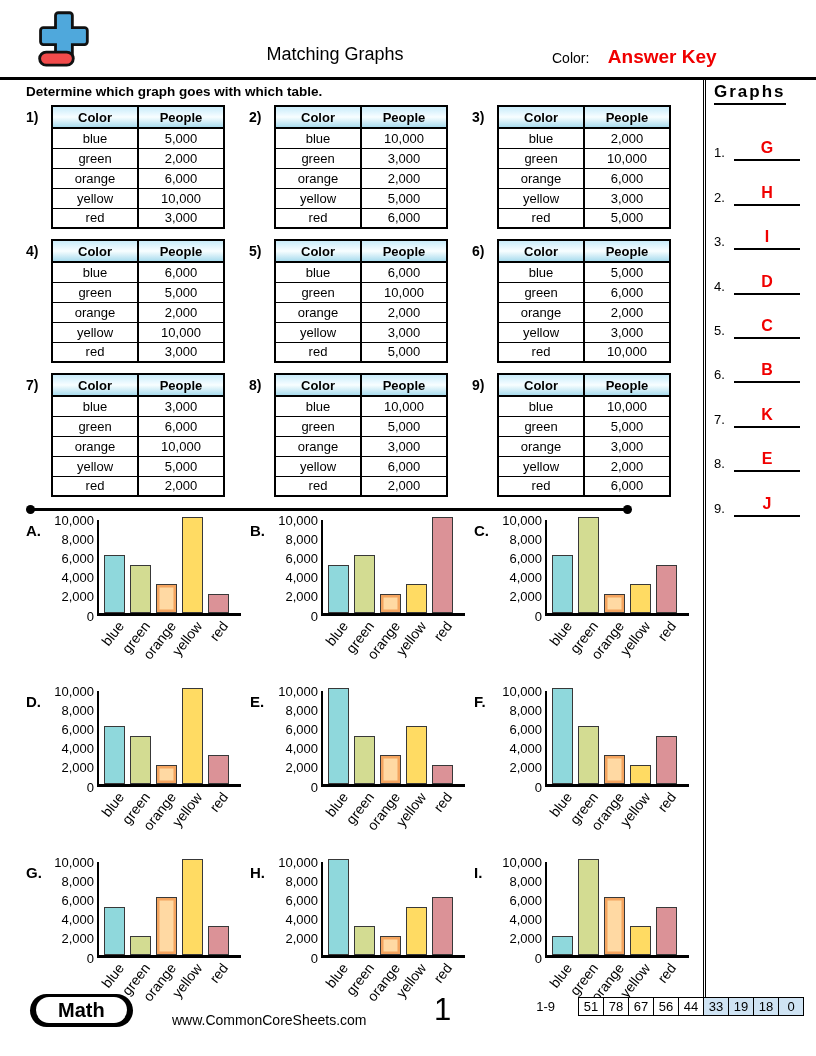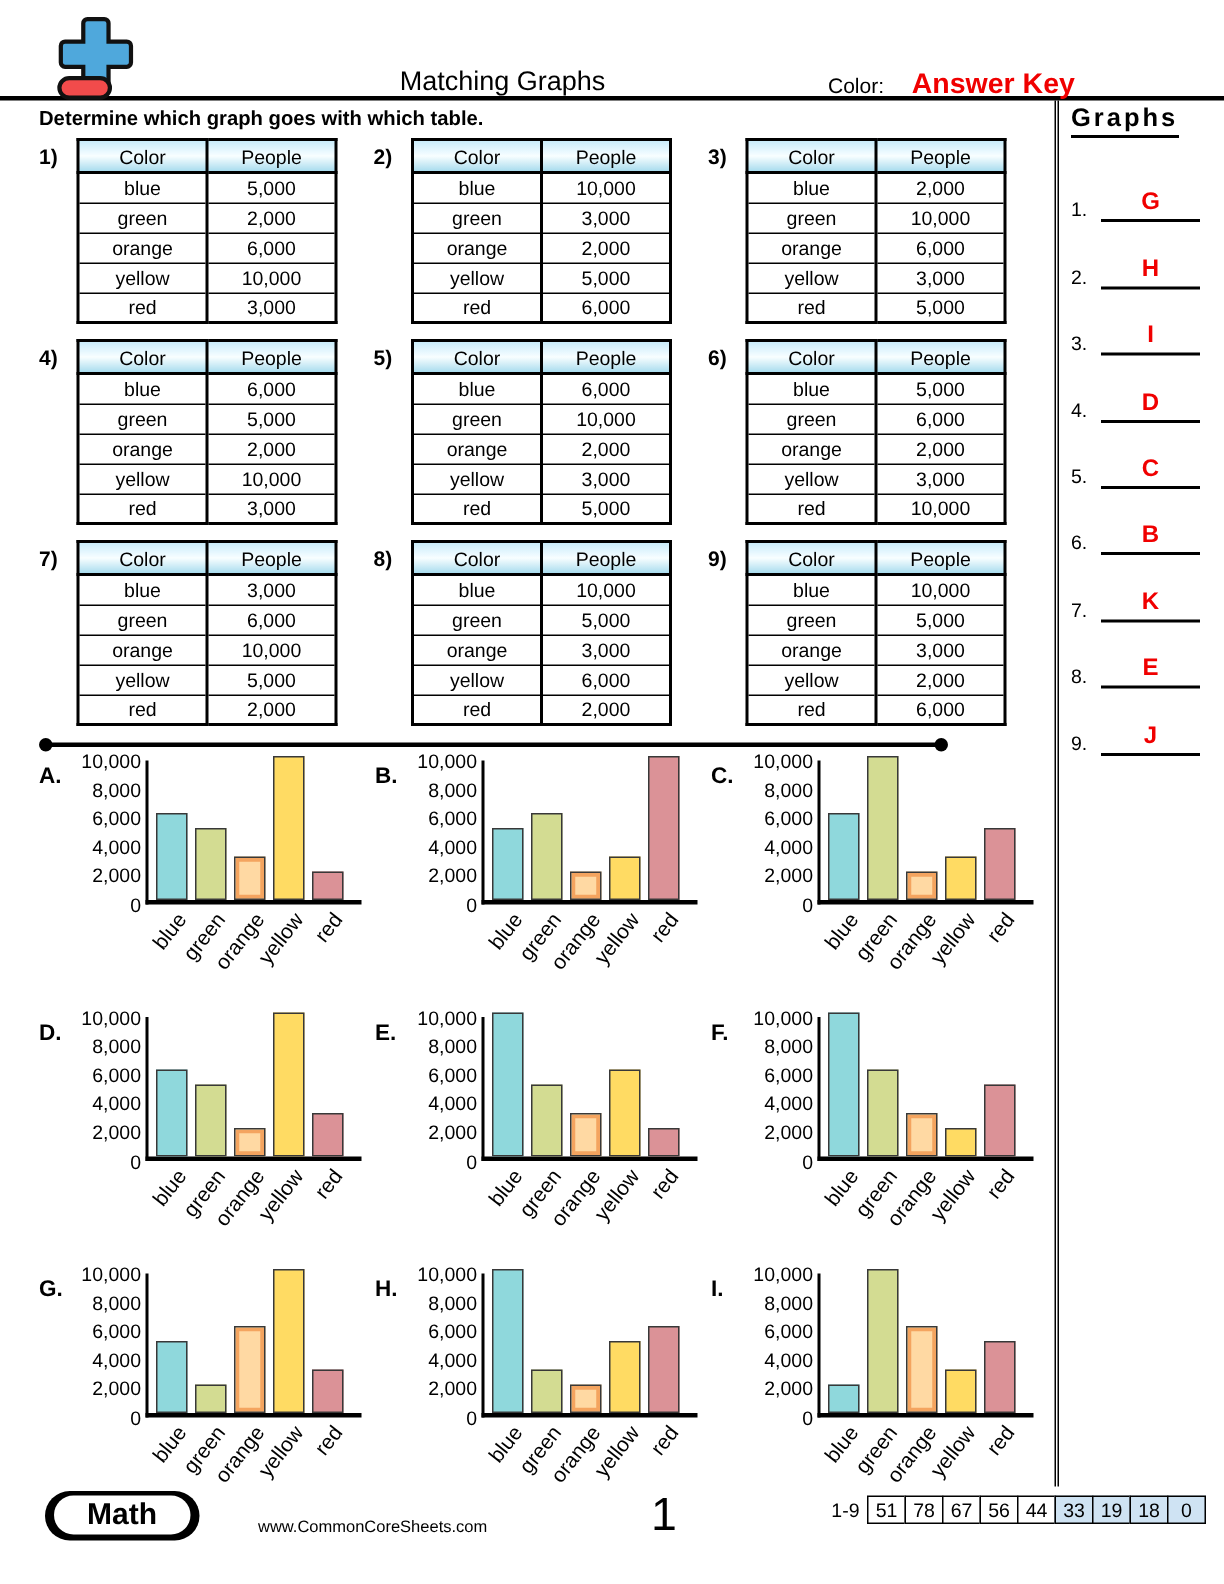--- a/index.html
+++ b/index.html
@@ -1,20 +1,20 @@
 <!DOCTYPE html>
 <html><head>
 <meta charset="utf-8">
 <style>
   * { margin:0; padding:0; box-sizing:border-box; }
   body { width:816px; height:1056px; background:#fff; font-family:"Liberation Sans", sans-serif; color:#000; overflow:hidden; }
   .sheet { position:relative; width:816px; height:1056px; background:#fff; }
 
   
-  .hdr { position:relative; height:64px;border-radius:10px; }
+  .hdr { position:relative; height:77px;border-radius:10px; }
   .logo { position:absolute; left:34px; top:8px; }
   .title { position:absolute; left:240px; top:44px; width:190px; text-align:center; font-size:18px; }
   .name-area { position:absolute; left:552px; top:46px; white-space:nowrap; }
   .name-lbl { font-size:14px; }
   .answer-key { color:#f00000; font-weight:bold; font-size:19px; margin-left:14px; }
   .hdr-rule { height:3px; background:#000; }
 
   
   .content { display:flex; height:924px; }
   .main-col { width:703px; padding:4px 0 0 26px; }
@@ -25,21 +25,21 @@
   .anum { font-size:13px; width:17px; padding-bottom:1px; }
   .aletter { width:66px; margin-left:3px; text-align:center; color:#f00000; font-weight:bold; font-size:16px; border-bottom:2px solid #000; padding-bottom:2px; }
 
   .instruction { font-weight:bold; font-size:13.5px; margin-bottom:6px; }
 
   
   .tables-grid { display:grid; grid-template-columns:repeat(3,223px); row-gap:10px; }
   .problem { display:flex; }
   .pnum { font-weight:bold; font-size:14px; width:25px; padding-top:4px; }
   table.ptable { border-collapse:collapse; }
-  .ptable th { width:86px; height:22px; border:2px solid #000; font-size:13px; font-weight:normal; text-align:center;
+  .ptable th { width:86px; height:22px; border:2px solid #000; font-size:13px; font-weight:bold; text-align:center;
     background:linear-gradient(180deg,#c9ecfa 0%,#eefaff 40%,#f8feff 50%,#a9dcee 100%); }
   .ptable td { width:86px; height:20px; border:1px solid #000; border-left:2px solid #000; border-right:2px solid #000; font-size:13px; text-align:center; }
   .ptable tr:last-child td { border-bottom:2px solid #000; }
 
   
   .divider { position:relative; width:602px; height:3px; background:#000; margin:11px 0 9px 2px; }
   .divider::before, .divider::after { content:""; position:absolute; top:-3px; width:9px; height:9px; border-radius:50%; background:#000; }
   .divider::before { left:-2px; } .divider::after { right:-2px; }
 
   
@@ -52,24 +52,24 @@
   .plot { width:144px; height:96px; border-left:2px solid #000; border-bottom:3px solid #000; display:flex; align-items:flex-end; padding-left:5px; gap:5px; }
   .bar { width:21px; border:1.5px solid #383838; }
   .bar.orange-inner { box-shadow:inset 0 0 0 2.5px #F4A45F; }
   .xlabels { position:relative; height:54px; }
   .xlabel { position:absolute; top:1px; width:62px; text-align:right; font-size:14px; transform:rotate(-52deg); transform-origin:100% 3px; }
 
   
   .footer { position:absolute; left:0; top:994px; width:816px; height:46px; }
   .brand-box { position:absolute; left:30px; top:0; background:#000; border-radius:19px; padding:5px 6px; }
   .brand-pill { background:#fff; border-radius:14px; padding:2px 22px; font-weight:bold; font-size:20px; }
-  .website { position:absolute; left:172px; top:18px; font-size:11px;text-align:right; }
+  .website { position:absolute; left:172px; top:18px; font-size:14px;text-align:right; }
   .pagenum { position:absolute; left:434px; top:-2px; font-size:31px; }
   .score-strip { position:absolute; right:12px; top:3px; display:flex; align-items:center; font-size:13px; }
-  .score-label { margin-right:6px; }
+  .score-label { margin-right:24px; }
   .score-cell { border:1px solid #000; margin-left:-1px; min-width:26px; text-align:center; padding:1px 3px; background:#fff; }
   .score-cell.blue { background:#cfe3f3; }
 </style>
 </head>
 <body>
 
 <div class="sheet">
 
   <div class="hdr">
     <svg class="logo" width="58" height="60" viewBox="0 0 62 62">

